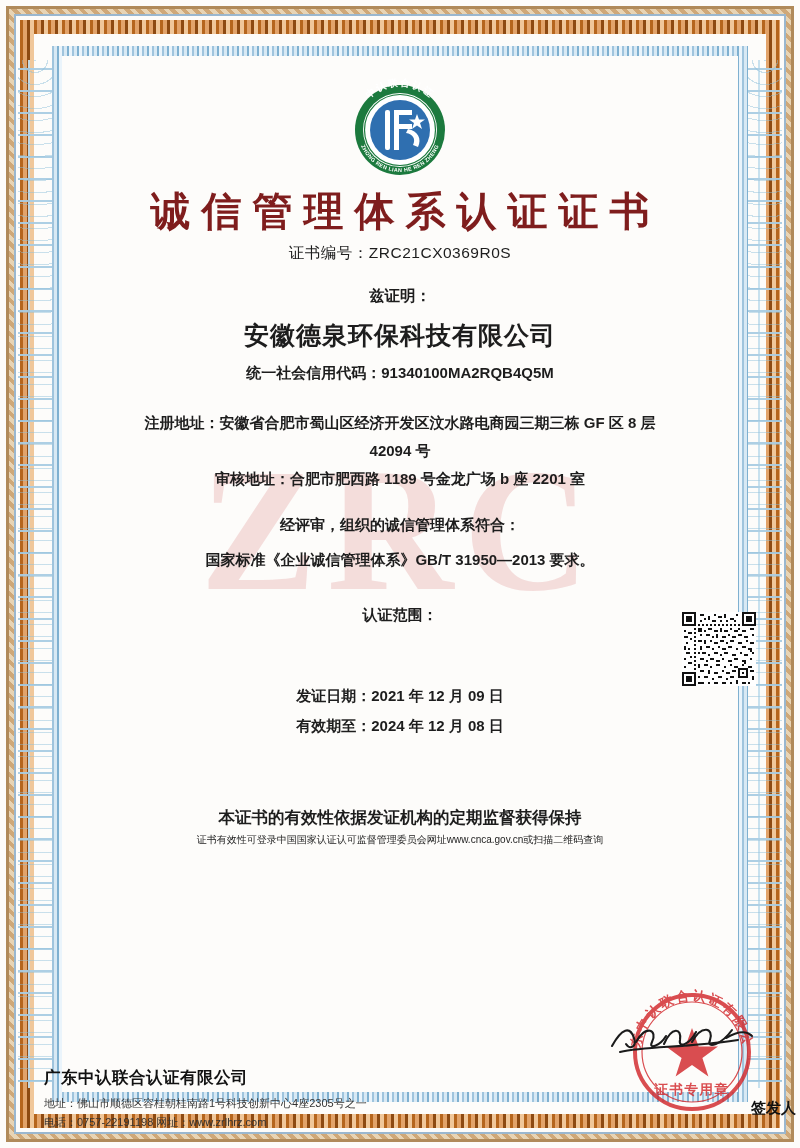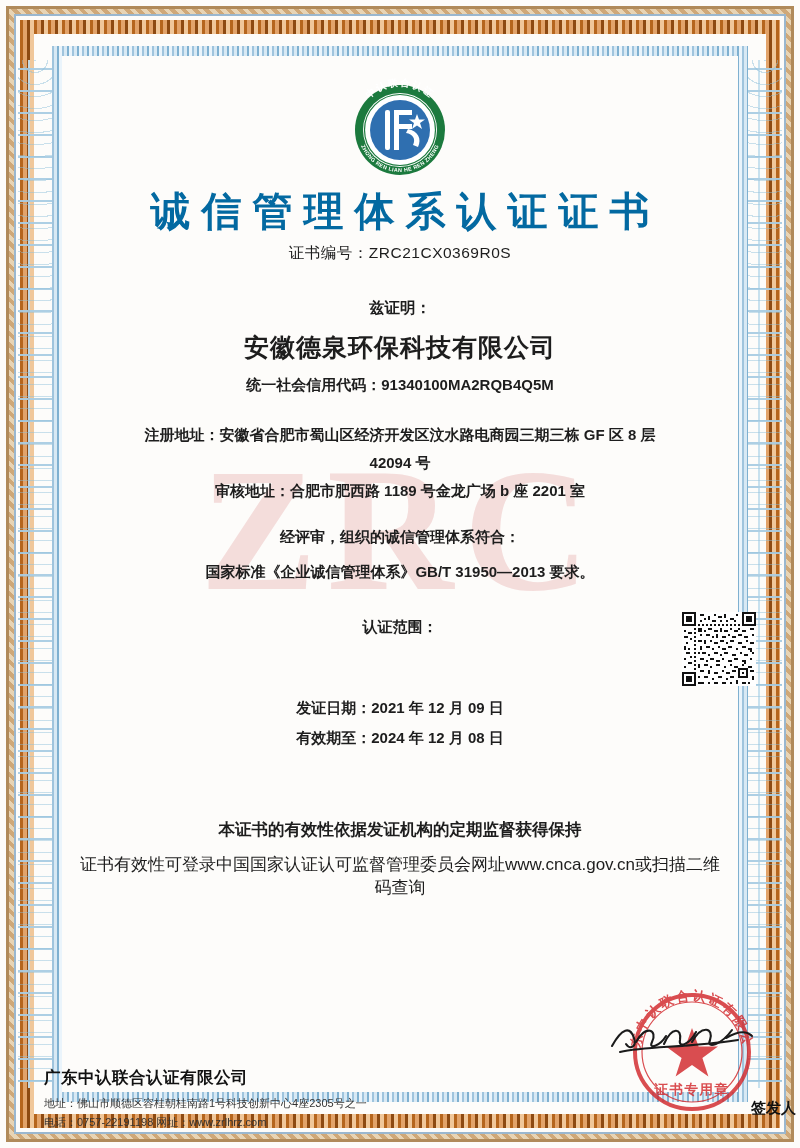--- a/index.html
+++ b/index.html
@@ -119,30 +119,30 @@
   }
   .logo svg { display:block; }
 
   
   .cert-title {
     margin-top: 6px;
     font-family: "Liberation Serif", serif;
     font-weight: bold;
     font-size: 40px;
     letter-spacing: 11px;
-    color: #0369a1;
+    color: #7f1d1d;
     text-indent: 11px;
   }
   .cert-no {
     margin-top: 4px;
     font-size: 15.5px;
     letter-spacing: .5px;
   }
   .hereby {
-    margin-top: 34px;
+    margin-top: 22px;
     font-size: 15.5px;
     font-weight: bold;
   }
   .company {
     margin-top: 12px;
     font-size: 25px;
     font-weight: bold;
     letter-spacing: 1px;
   }
   .credit-code {
@@ -182,22 +182,22 @@
     font-weight: bold;
     line-height: 2.0;
   }
   .validity {
     margin-top: 66px;
     font-family: "Liberation Serif", serif;
     font-size: 16.5px;
     font-weight: bold;
   }
   .validity-note {
-    margin-top: 12px;
-    font-size: 17px;
+    margin-top: 4px;
+    font-size: 10px;
   }
 
   
   .qr {
     position: absolute;
     right: 44px; top: 612px;
     width: 74px; height: 74px;
     background:#fff;
     z-index: 2;
   }

